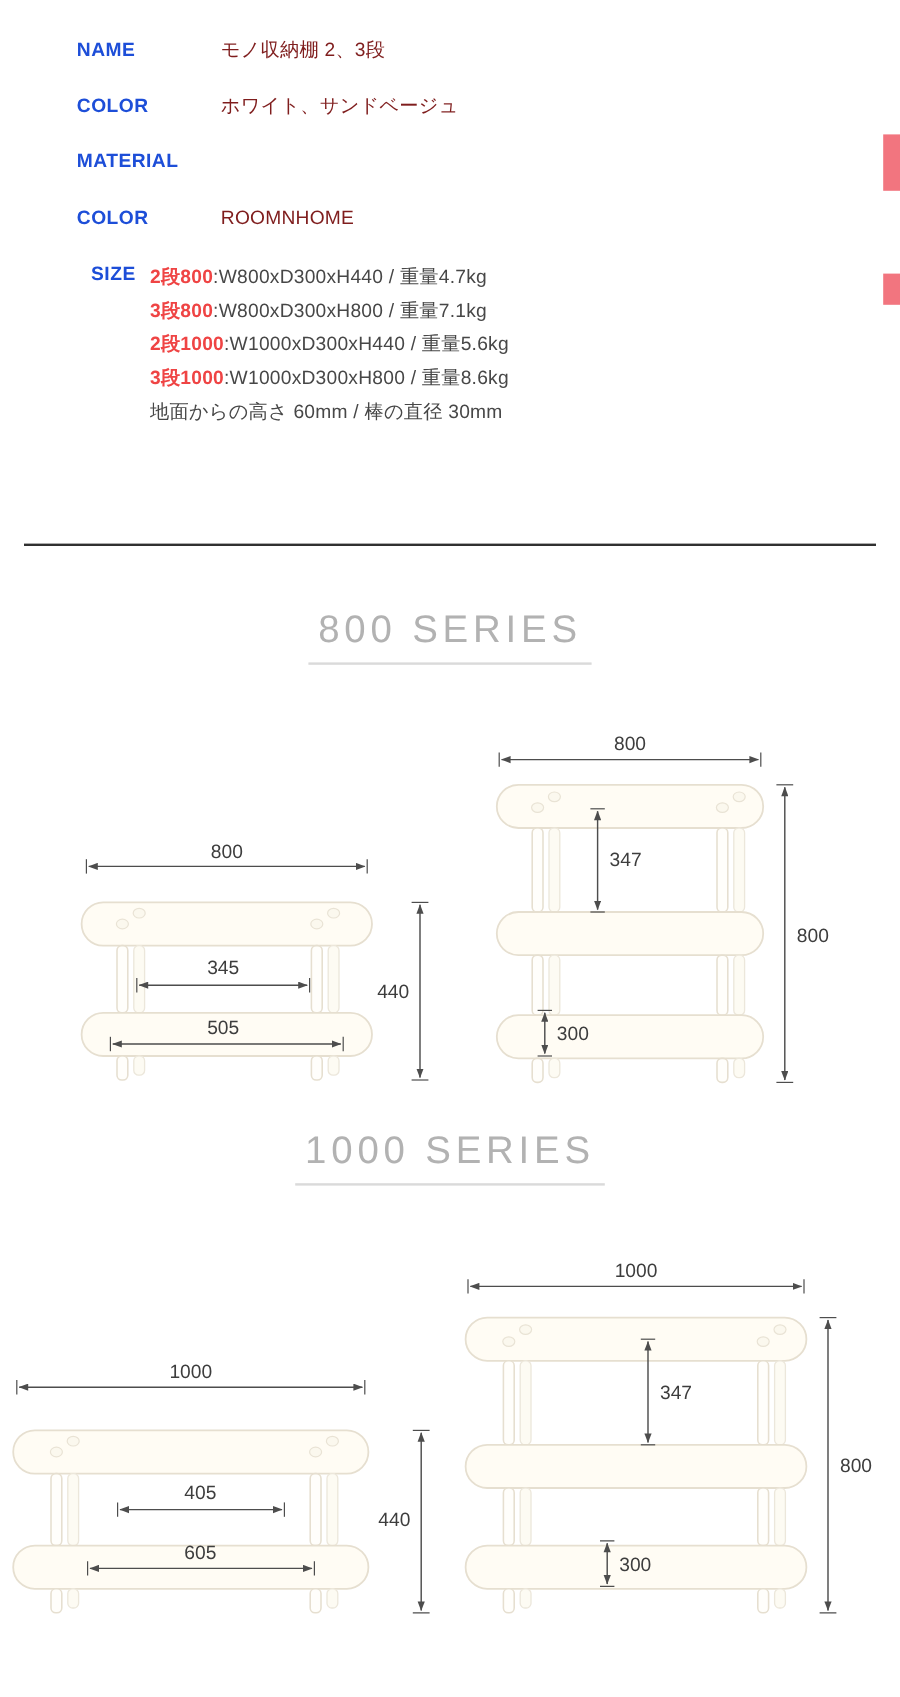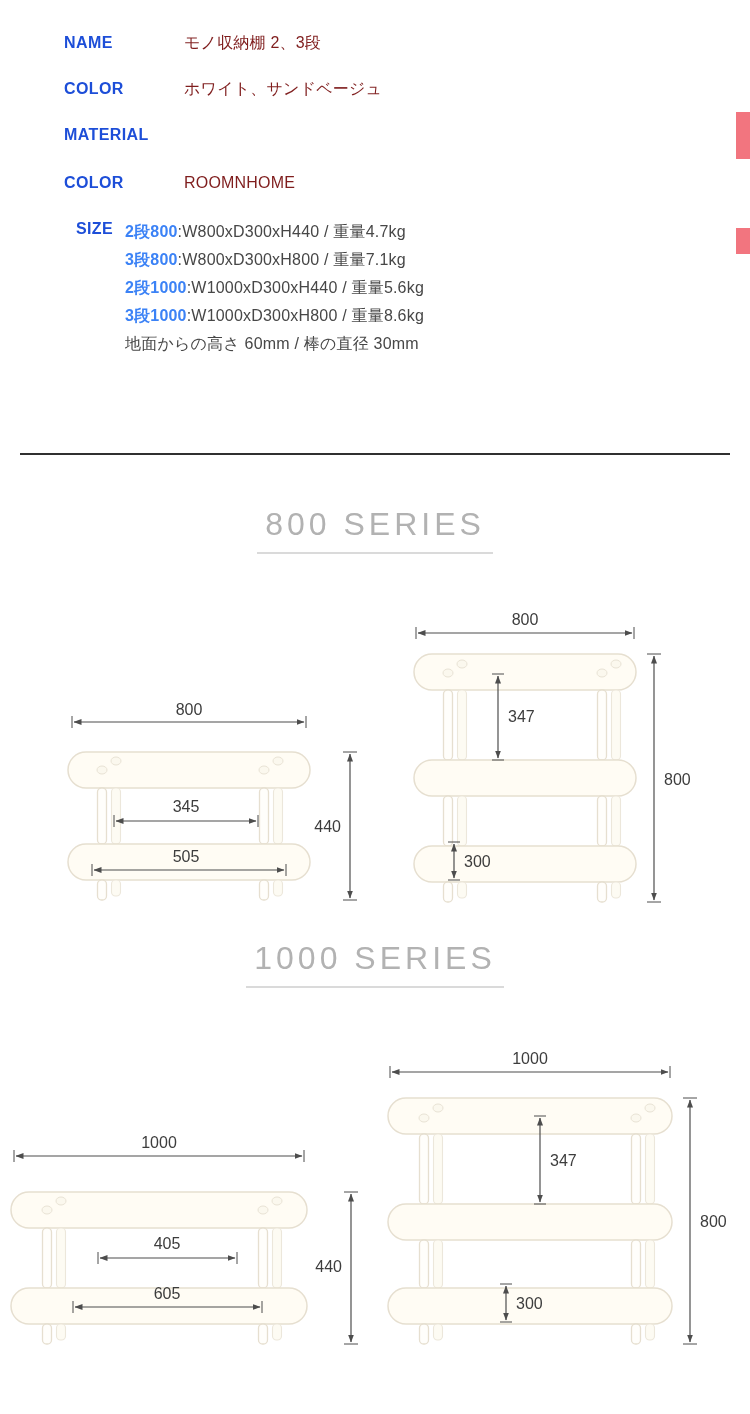--- a/index.html
+++ b/index.html
@@ -10,21 +10,21 @@
   
   .specs { position:absolute; left:64px; top:32px; width:672px; }
   .spec-row { display:flex; align-items:flex-start; margin-bottom:24px; }
   .spec-label { flex:0 0 120px; font-size:16px; font-weight:700; color:#1d4ed8; letter-spacing:0.4px; line-height:22px; }
   .spec-value { font-size:16px; color:#7f1d1d; line-height:22px; letter-spacing:0.2px; }
   .material-line + .material-line { margin-top:13px; }
   .spec-row.material { margin-bottom:26px; }
   .spec-row.size { margin-bottom:0; }
   .size-label { flex:0 0 61px;text-align:center; }
   .size-line { font-size:16px; color:#474747; line-height:28px; letter-spacing:0.2px; }
-  .size-name { font-weight:700; color:#3b82f6; }
+  .size-name { font-weight:700; color:#ef4444; }
 
   
   .ribbon { position:absolute; right:0; width:14px; background:#f2757f; }
   .ribbon-1 { top:112px; height:47px; }
   .ribbon-2 { top:228px; height:26px; }
   .divider { position:absolute; left:20px; top:453px; width:710px; height:2px; background:#303030; }
 
   
   .series-title { position:absolute; left:0; width:100%; text-align:center; }
   .series-title .title-text { display:inline-block; font-size:32px; font-weight:400; letter-spacing:4px; color:#b2b2b2; padding:0 8px 9px; border-bottom:2px solid #dadada; }

